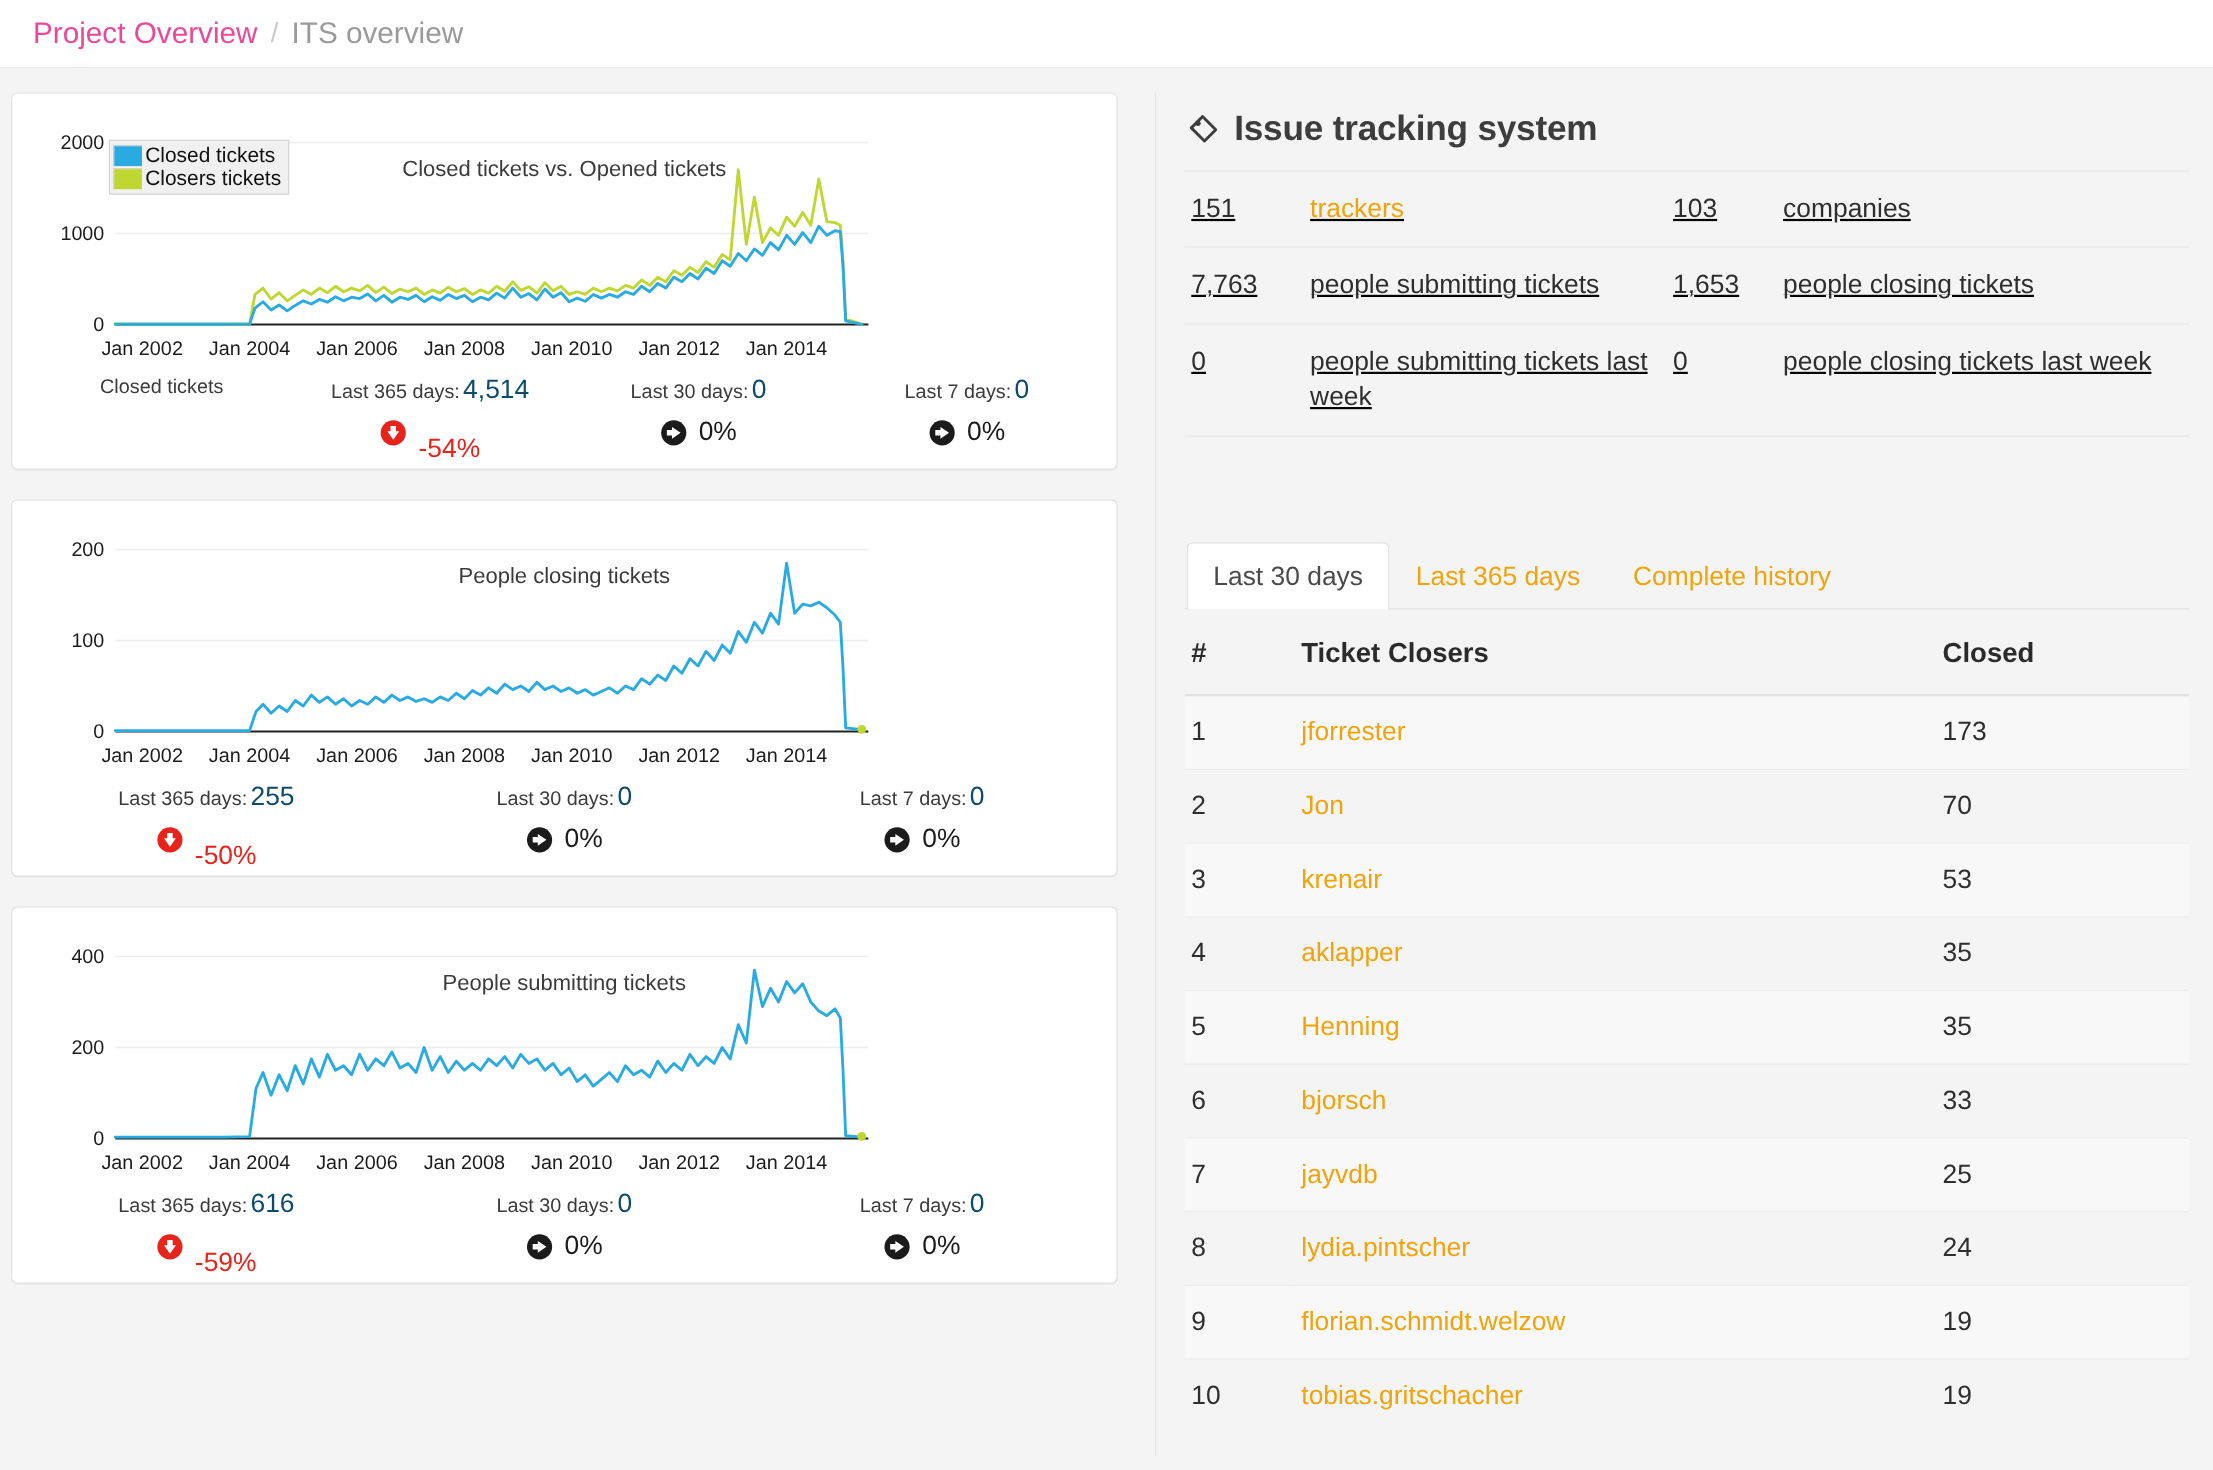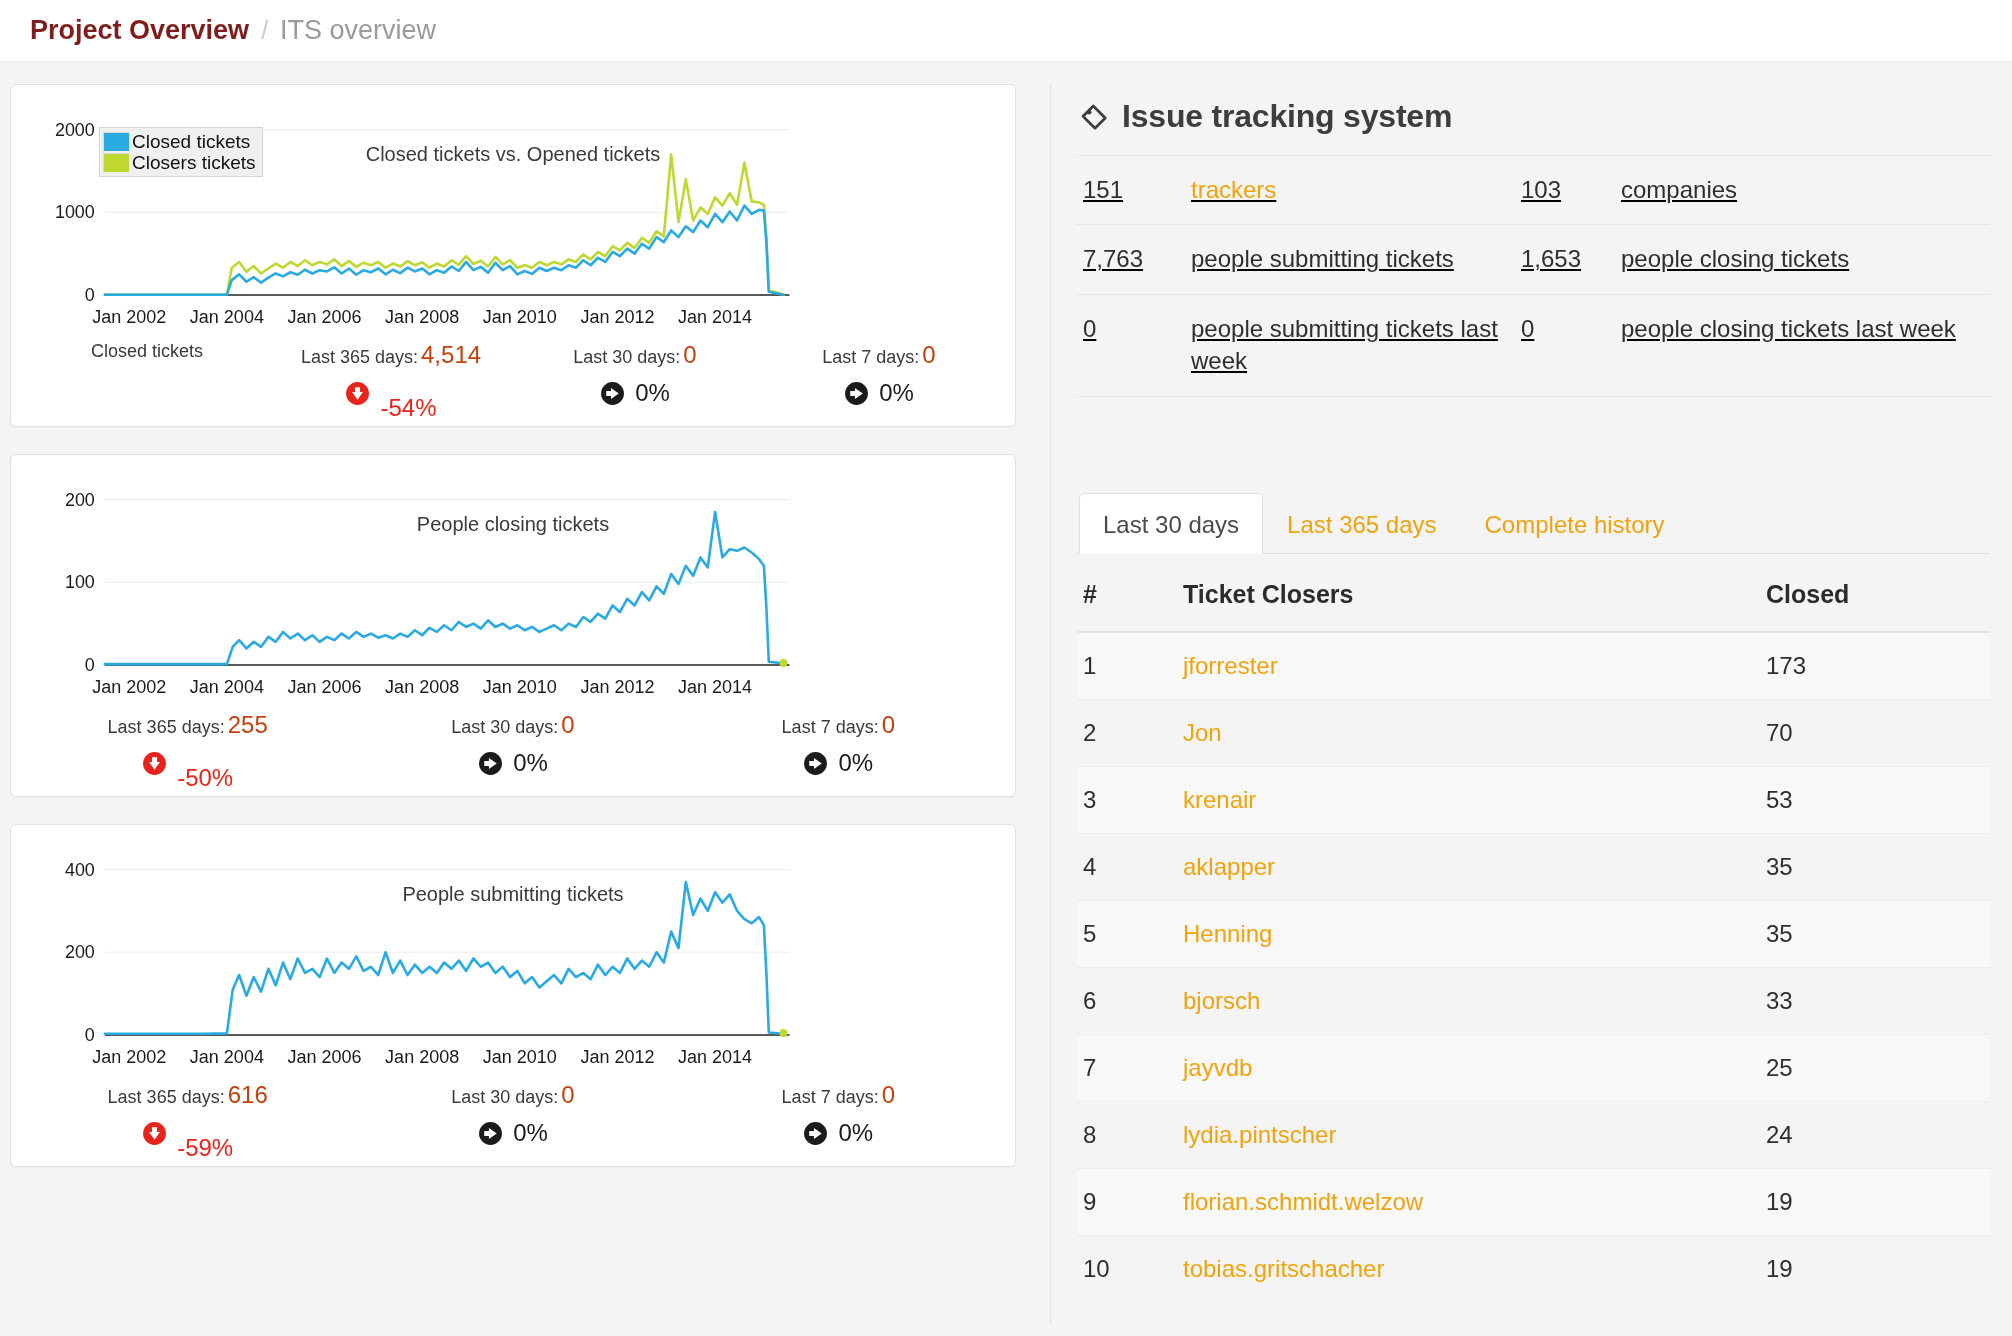--- a/index.html
+++ b/index.html
@@ -14,25 +14,24 @@
   
   .breadcrumb-bar {
     background: #ffffff;
     height: 62px;
     display: flex;
     align-items: center;
     padding: 0 0 0 30px;
     border-bottom: 1px solid #eaeaea;
   }
   .crumb-link {
-    color: #7f1d1d;
+    color: #ec4899;
     font-size: 27px;
     text-decoration: none;
     cursor: pointer;
-    font-weight: bold;
   }
   .crumb-sep {
     color: #c9c9c9;
     font-size: 25px;
     margin: 0 12px;
   }
   .crumb-current {
     color: #9a9a9a;
     font-size: 27px;
   }
@@ -122,21 +121,21 @@
     text-align: center;
   }
   .stat-cell.lead { text-align: center; }
   .stat-line {
     font-size: 18px;
     color: #3a3a3a;
     white-space: nowrap;
   }
   .stat-line .big {
     font-size: 24px;
-    color: #c2410c;
+    color: #0c4a6e;
     margin-left: 3px;
   }
   .stat-trend {
     margin-top: 9px;
     display: flex;
     align-items: center;
     justify-content: center;
     gap: 10px;
     height: 30px;
   }

